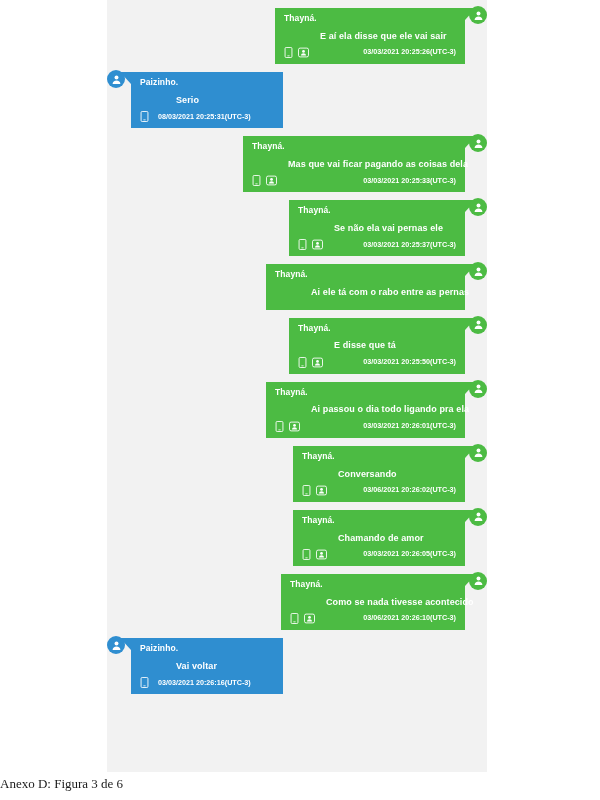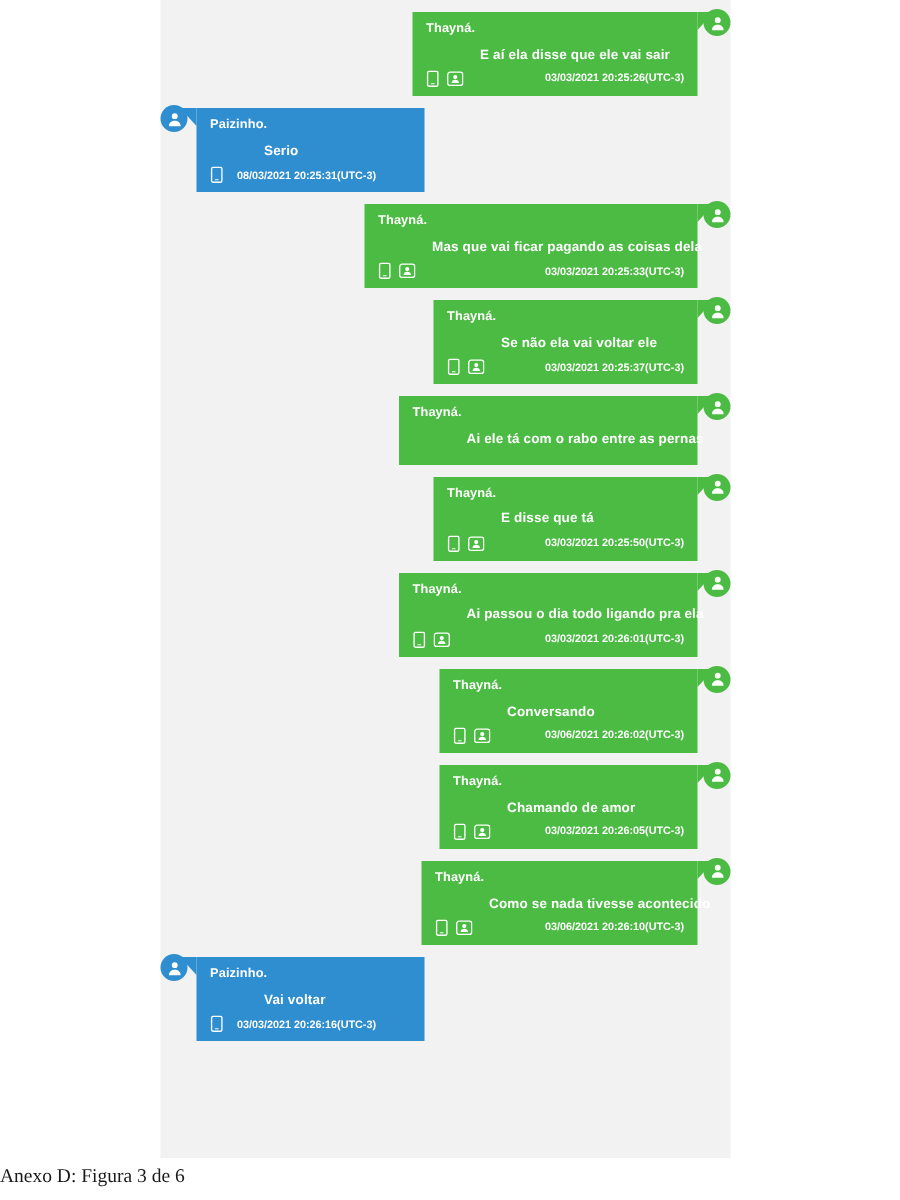--- a/index.html
+++ b/index.html
@@ -252,21 +252,21 @@
                 <circle cx="12" cy="8.2" r="3.6" fill="#ffffff"></circle>
                 <path d="M4.8 20.5c0-4.2 3.3-6.6 7.2-6.6s7.2 2.4 7.2 6.6z" fill="#ffffff"></path>
               </svg>
             </div>
           </div>
         </div>
         <div class="msg-row out">
           <div class="bubble-wrap">
             <div class="bubble out" style="width: 176px;">
               <div class="sender">Thayná.</div>
-              <div class="body-text">Se não ela vai voltar ele</div>
+              <div class="body-text">Se não ela vai pernas ele</div>
               <div class="meta spread">
                 <div class="meta-icons">
                   <span class="icon-sq">
                     <svg width="9" height="11" viewBox="0 0 12 16" aria-hidden="true">
                       <rect x="1" y="0.7" width="10" height="14.6" rx="1.6" ry="1.6" fill="none" stroke="#ffffff" stroke-width="1.3"></rect>
                       <rect x="4.2" y="12.4" width="3.6" height="1" rx="0.5" fill="#ffffff"></rect>
                     </svg>
                   </span>
                   <span class="icon-sq">
                     <svg width="11" height="11" viewBox="0 0 16 16" aria-hidden="true">

